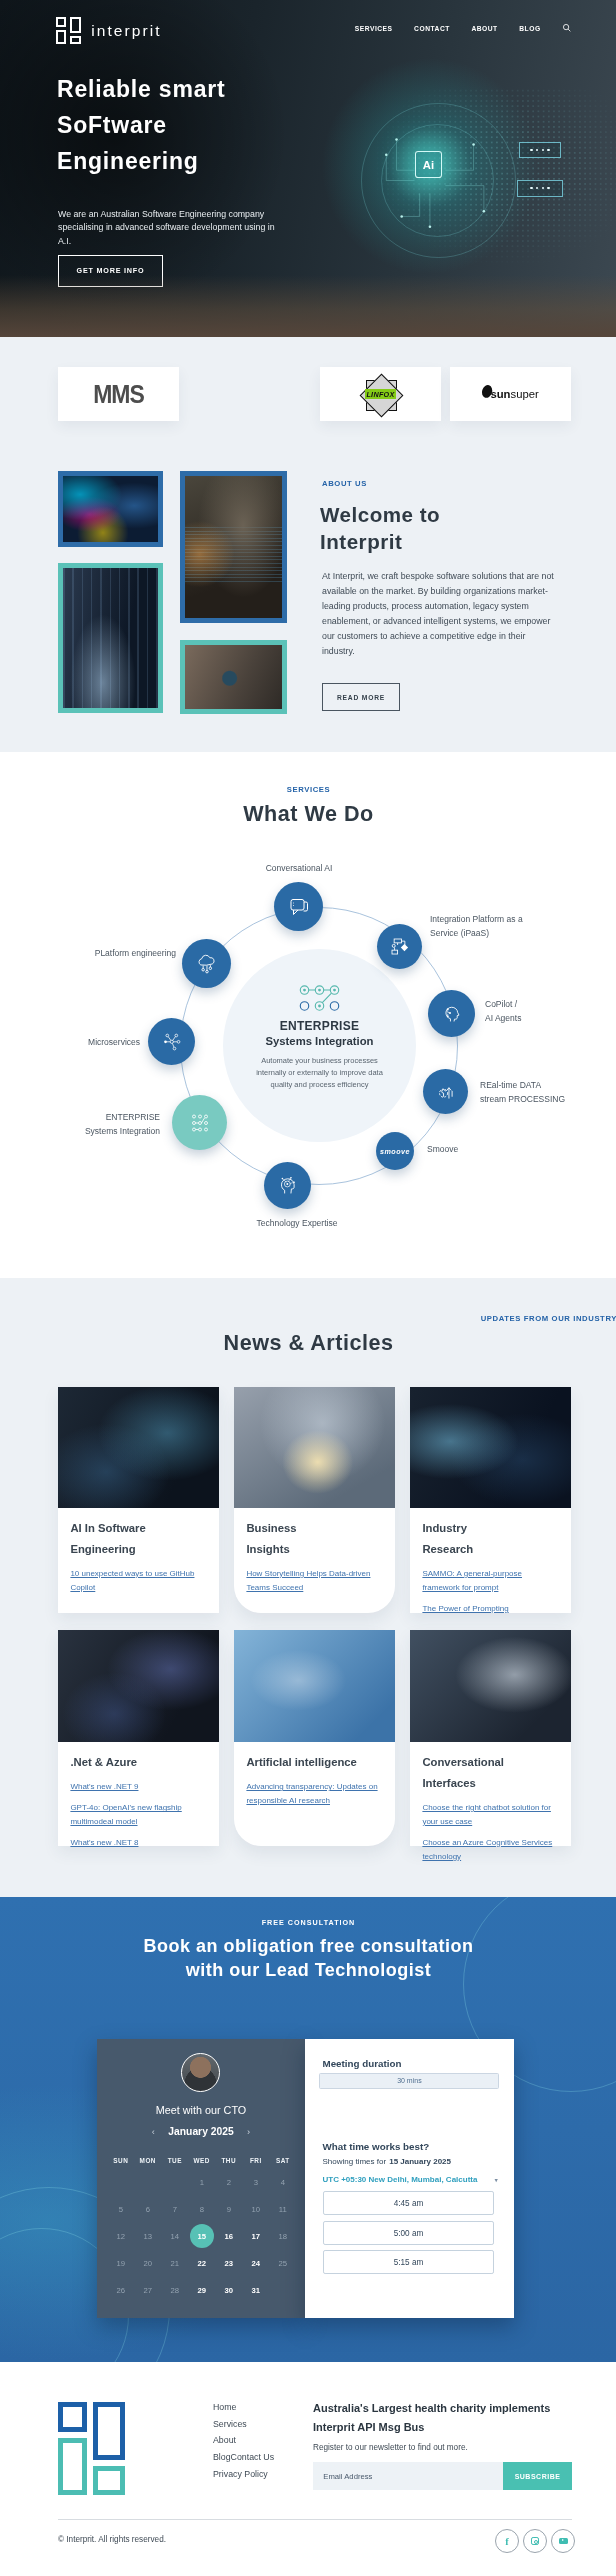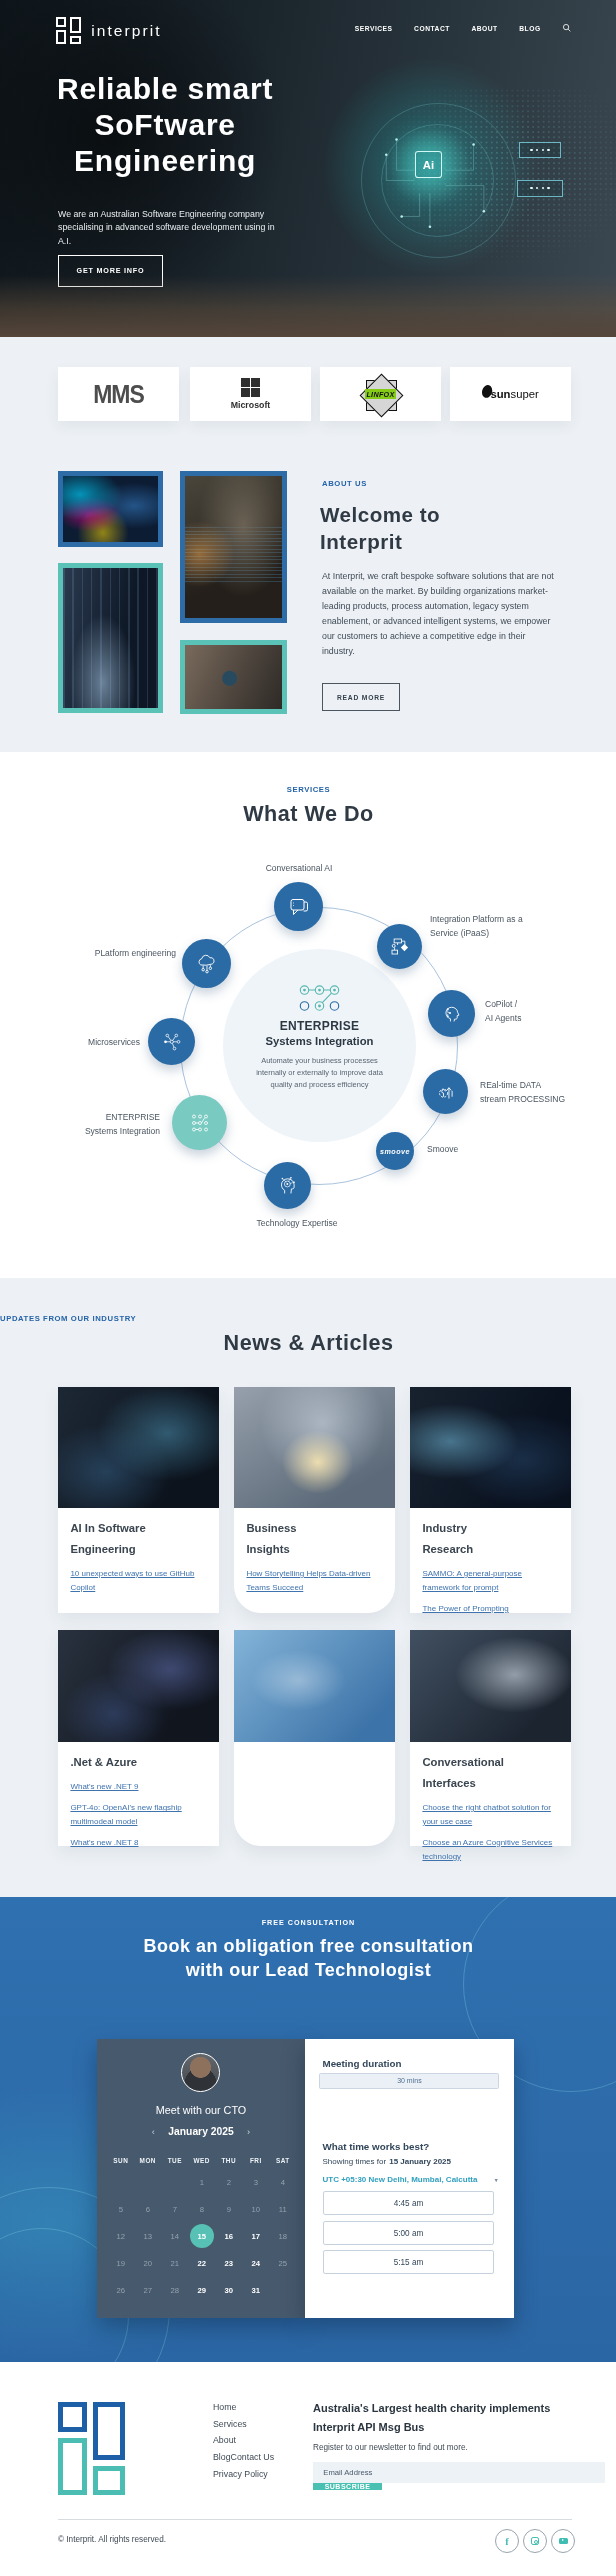--- a/index.html
+++ b/index.html
@@ -24,22 +24,22 @@
   .brand { position:absolute; left:56px; top:17px; display:flex; align-items:center; gap:8.2px; }
   .brand-mark { position:relative; width:27px; height:27px; }
   .brand-mark span { position:absolute; border:2.1px solid #fff; }
   .bm-tl { left:0; top:0; width:10.3px; height:10.3px; }
   .bm-bl { left:0; top:13.4px; width:10.3px; height:13.4px; }
   .bm-tr { left:14.4px; top:0; width:10.3px; height:15.5px; }
   .bm-br { left:14.4px; top:18.5px; width:10.3px; height:8.2px; }
   .brand-text { color:#fff; font-size:15.5px; letter-spacing:2.1px; font-weight:400; }
   .mainnav { position:absolute; right:45px; top:23px; display:flex; align-items:center; gap:21.6px; }
   .mainnav a { color:#fff; text-decoration:none; font-size:6.7px; font-weight:700; letter-spacing:0.5px; }
-  .hero-title { position:absolute; left:57px; top:71px; color:#fff; font-size:30px; line-height:36px;
-    font-weight:700; letter-spacing:0.8px;text-align:center; }
+  .hero-title { position:absolute; left:57px; top:71px; color:#fff; font-size:23px; line-height:36px;
+    font-weight:700; letter-spacing:0.8px; }
   .hero-desc { position:absolute; left:58px; top:208px; width:229px; color:#e9eef1; font-size:8.8px; line-height:13.4px; }
   .hero-cta { position:absolute; left:58px; top:255px; padding:10.3px 17.5px; border:0.5px solid #fff; background:transparent;
     color:#fff; font-family:inherit; font-size:7.2px; font-weight:700; letter-spacing:0.8px; cursor:pointer; }
   .ai-chip { position:absolute; left:415px; top:151px; width:27px; height:27px; border:1px solid rgba(220,255,252,.95);
     border-radius:3.1px; background:rgba(45,190,185,.35); box-shadow:0 0 24px 10.3px rgba(64,215,205,.45);
     display:flex; align-items:center; justify-content:center; color:#fff; font-size:11.3px; font-weight:700; }
   .chip-lines { position:absolute; left:355px; top:124px; }
   .bubble { position:absolute; border:0.5px solid rgba(120,205,220,.85); display:flex; align-items:center;
     justify-content:center; gap:3.6px; background:rgba(20,50,60,.25); }
   .bubble i { width:2.1px; height:2.1px; background:#eafcff; border-radius:50%; }
@@ -130,21 +130,21 @@
   .lbl-copilot { left:485px; top:245px; width:82px; }
   .lbl-realtime { left:480px; top:326px; width:118px; }
   .lbl-smoove { left:427px; top:390px; width:62px; }
   .lbl-tech { left:235px; top:464px; width:124px; text-align:center; }
   .lbl-esi { left:47px; top:358px; width:113px; text-align:right; }
   .lbl-micro { left:29px; top:283px; width:111px; text-align:right; }
   .lbl-platform { left:52px; top:194px; width:124px; text-align:right; }
 
   
   .news { position:absolute; left:0; top:1278px; width:617px; height:619px; background:#edf1f5; }
-  .news-kicker { position:absolute; left:0; top:36px; width:100%; text-align:left; }
+  .news-kicker { position:absolute; left:0; top:36px; width:100%; text-align:right; }
   .news-h { position:absolute; left:0; top:52px; width:100%; text-align:center; font-size:21.6px; font-weight:700;
     color:#2f3a44; letter-spacing:0.5px; }
   .card { position:absolute; width:161px; background:#fff; box-shadow:0 7.2px 15.5px rgba(40,60,85,.08); }
   .c1{left:58px;} .c2{left:234px;border-radius:27px;} .c3{left:410px;}
   .row1 { top:109px; height:226px; } .row2 { top:352px; height:216px; }
   .card-img { width:161px; } .row1 .card-img { height:121px; } .row2 .card-img { height:112px; }
   .card-body { padding:10.3px 12.4px 0 12.4px; }
   .card-title { font-size:11.3px; line-height:20.6px; font-weight:600; color:#3a4550; }
   .card-links { margin-top:7.2px; }
   .card-link { display:block; color:#3f73ae; font-size:8px; line-height:14px; text-decoration:underline; margin-bottom:7.2px; }
@@ -218,21 +218,21 @@
   .f-logo span { position:absolute; display:block; }
   .fl-tl { left:0; top:0; width:29px; height:30px; border:5.7px solid #1d60a8; }
   .fl-bl { left:0; top:36px; width:29px; height:57px; border:5.7px solid #4cbdb3; }
   .fl-tr { left:35px; top:0; width:32px; height:58px; border:5.7px solid #1d60a8; }
   .fl-br { left:35px; top:64px; width:32px; height:29px; border:5.7px solid #4cbdb3; }
   .f-nav { position:absolute; left:213px; top:40px; display:flex; flex-direction:column; gap:6.7px; }
   .f-nav a { color:#3f4a55; font-size:8.8px; text-decoration:none; }
   .f-heading { position:absolute; left:313px; top:37px; width:268px; color:#2b3640; font-size:11px;
     line-height:18.5px; font-weight:700; }
   .f-register { position:absolute; left:313px; top:81px; color:#3f4a55; font-size:8.2px; }
-  .f-form { position:absolute; left:313px; top:100px; width:292px; height:28px; display:flex;flex-direction:column; }
+  .f-form { position:absolute; left:313px; top:100px; width:259px; height:28px; display:flex; }
   .f-input { flex:1; border:none; background:#edf2f6; padding:0 10.3px; font-family:inherit; font-size:7.7px; color:#33475b; outline:none; }
   .f-input::placeholder { color:#4a5a6c; }
   .f-subscribe { width:69px; border:none; background:#49c0b2; color:#fff; font-family:inherit; font-size:7px;
     font-weight:700; letter-spacing:0.5px; cursor:pointer; }
   .f-divider { position:absolute; left:58px; top:157px; width:514px; height:0.5px; background:#d7dce1; }
   .f-copy { position:absolute; left:58px; top:173px; color:#3f4a55; font-size:8.2px; }
   .f-social { position:absolute; left:495px; top:167px; display:flex; gap:4.1px; }
   .soc { width:24px; height:24px; border:0.5px solid #9aa4ad; border-radius:50%; display:flex; align-items:center;
     justify-content:center; cursor:pointer; }
   .ig-icon { width:7.7px; height:7.7px; border:1px solid #3fbdb2; border-radius:2.1px; position:relative; }
@@ -315,31 +315,20 @@
       <span>Engineering</span>
     </h1>
     <p class="hero-desc">We are an Australian Software Engineering company specialising in advanced software development using in A.I.</p>
     <button class="hero-cta">GET MORE INFO</button>
   </div>
 
   <div class="strip">
     <div class="logo-card lc1">
       <span class="mms-text">MMS</span>
     </div>
-    <div class="logo-card lc2">
-      <span class="ms-wrap">
-        <span class="ms-squares">
-            <i></i>
-            <i></i>
-            <i></i>
-            <i></i>
-          </span>
-        <span class="ms-label">Microsoft</span>
-      </span>
-    </div>
     <div class="logo-card lc3">
       <span class="linfox-badge">
         <span class="linfox-text">LINFOX</span>
       </span>
     </div>
     <div class="logo-card lc4">
       <span class="sun-wrap">
         <span class="sun-dot"></span>
         <span class="sun-b">sun</span>
         <span class="sun-r">super</span>
@@ -565,20 +554,26 @@
         <div class="card-title">.Net &amp; Azure</div>
         <div class="card-links">
           <a href="#" class="card-link">What's new .NET 9</a>
           <a href="#" class="card-link">GPT-4o: OpenAI's new flagship multimodeal model</a>
           <a href="#" class="card-link">What's new .NET 8</a>
         </div>
       </div>
     </div>
     <div class="card c2 row2">
       <div class="card-img img-n5"></div>
+      <div class="card-body">
+        <div class="card-title">ArtificIal intelligence</div>
+        <div class="card-links">
+          <a href="#" class="card-link">Advancing transparency: Updates on responsible AI research</a>
+        </div>
+      </div>
     </div>
     <div class="card c3 row2">
       <div class="card-img img-n6"></div>
       <div class="card-body">
         <div class="card-title">Conversational Interfaces</div>
         <div class="card-links">
           <a href="#" class="card-link">Choose the right chatbot solution for your use case</a>
           <a href="#" class="card-link">Choose an Azure Cognitive Services technology</a>
         </div>
       </div>

